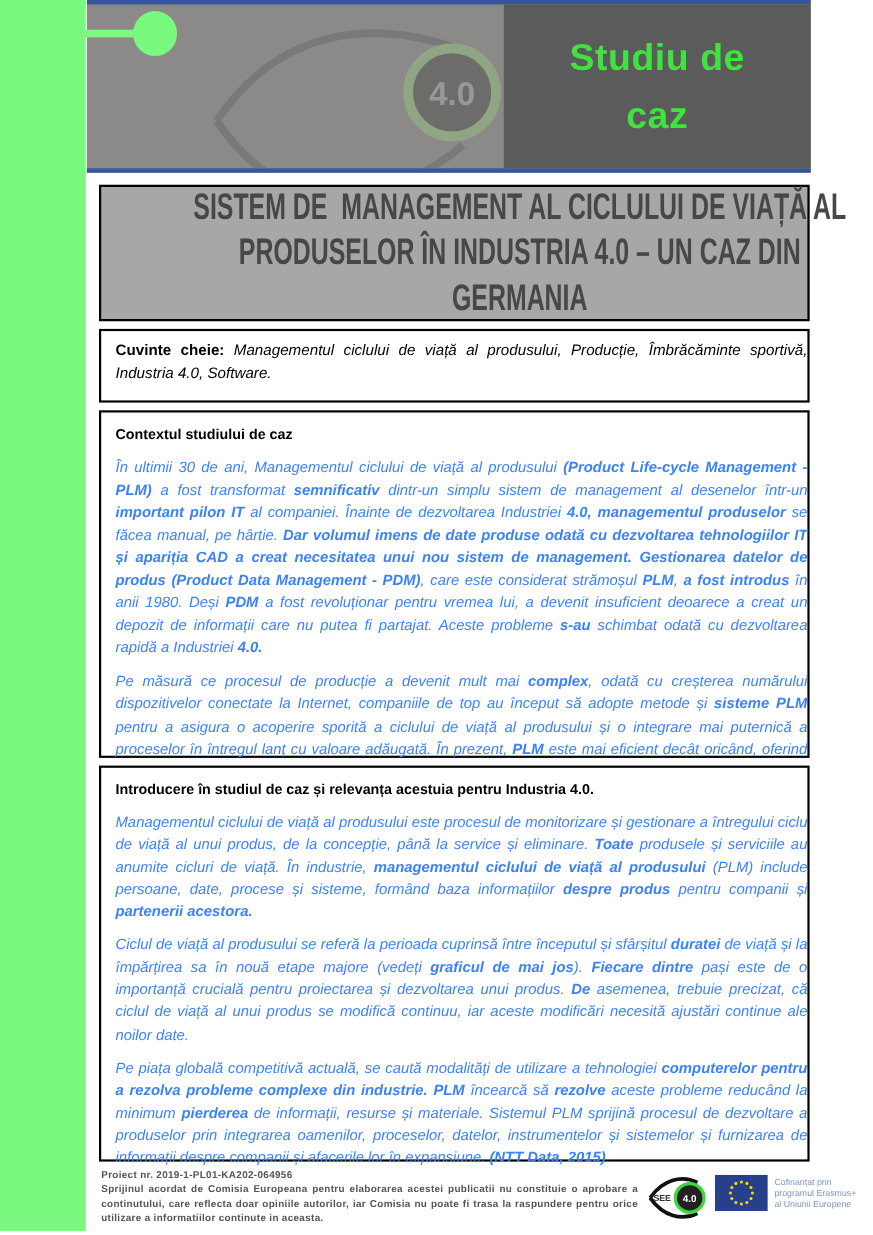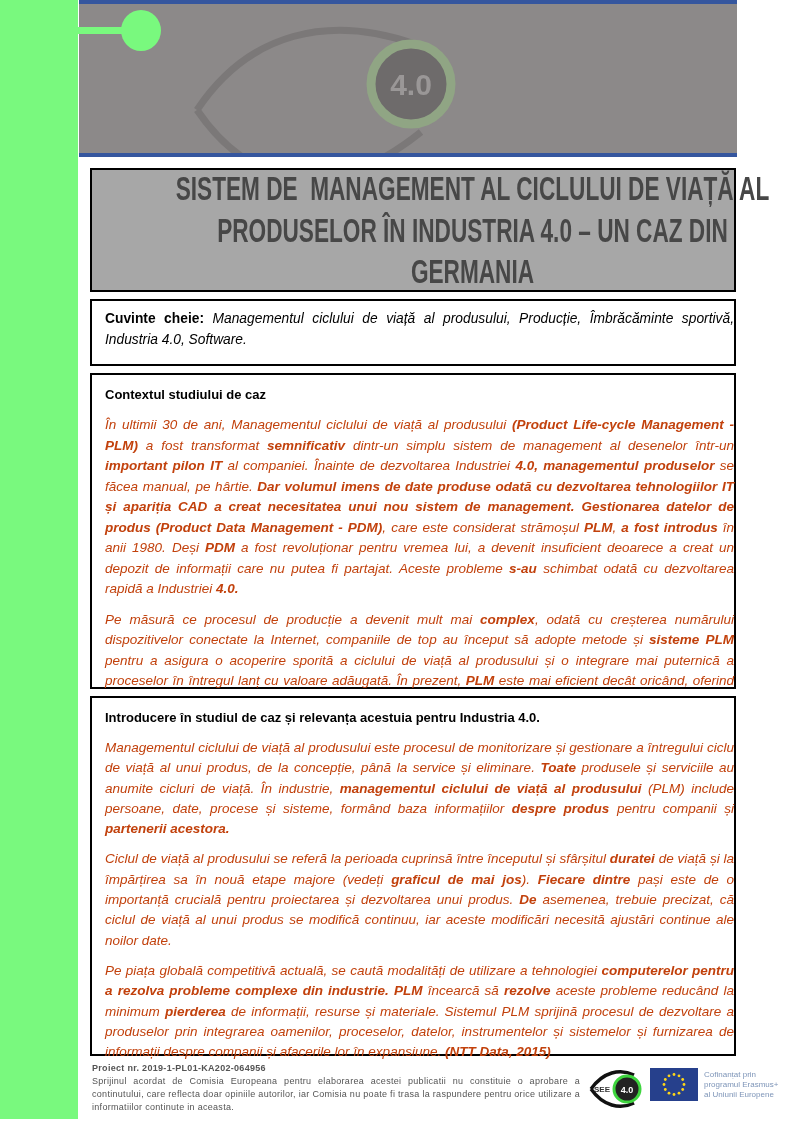--- a/index.html
+++ b/index.html
@@ -26,48 +26,52 @@
   .title-line{font-weight:bold;font-size:29px;line-height:36px;color:#474747;white-space:pre;}
 
   
   .tbox{position:absolute;left:90px;width:646px;border:2px solid #000;box-sizing:border-box;
         background:#fff;padding:8px 0 6px 13px;}
   .keywords-box{top:299px;height:67px;}
   .context-box{top:373px;height:316px;}
   .intro-box{top:696px;height:360px;}
 
   .box-heading{font-weight:bold;font-size:13px;line-height:20px;color:#000;margin:2px 0 10px 0;}
-  .para{font-style:italic;font-size:13.5px;line-height:20.5px;color:#c2410c;text-align:justify;margin:0 0 10px 0;}
+  .para{font-style:italic;font-size:13.5px;line-height:20.5px;color:#3b82f6;text-align:justify;margin:0 0 10px 0;}
   .intro-box .para{line-height:20.3px;margin:0 0 10px 0;}
   .b{font-weight:bold;}
   .kw-text{font-style:italic;font-size:13.8px;line-height:20.5px;color:#000;text-align:justify;}
   .kw-label{font-weight:bold;font-style:normal;}
 
   
   .footer{position:absolute;left:92px;top:1062px;width:500px;color:#545454;}
   .footer-project{font-size:9px;font-weight:bold;letter-spacing:0.3px;line-height:13px;}
-  .footer-disclaimer{font-size:9px;font-weight:normal;letter-spacing:0.3px;line-height:13px;text-align:justify;width:488px;}
+  .footer-disclaimer{font-size:9px;font-weight:bold;letter-spacing:0.3px;line-height:13px;text-align:justify;width:488px;}
   .see-logo{position:absolute;left:588px;top:1066px;width:56px;height:46px;}
   .eu-flag{position:absolute;left:650px;top:1068px;width:48px;height:33px;}
   .eu-text{position:absolute;left:704px;top:1070px;width:86px;font-size:8px;line-height:10px;color:#7E95B8;}
 </style>
 </head>
 <body>
 
 <div class="page">
 
   <div class="sidebar"></div>
 
   <div class="banner">
     <svg class="banner-watermark" viewBox="0 0 310 149">
       <path d="M18,106 C70,28 150,10 236,40" fill="none" stroke="#7B7878" stroke-width="7"></path>
       <path d="M18,106 C70,182 150,202 242,128" fill="none" stroke="#7B7878" stroke-width="7"></path>
       <circle cx="232" cy="80" r="40" fill="#6E6B6B" stroke="#90A584" stroke-width="9"></circle>
       <text x="232" y="91" text-anchor="middle" font-size="30" font-weight="bold" fill="#9A9797" font-family="Liberation Sans, sans-serif">4.0</text>
     </svg>
+    <div class="banner-dark">
+      <div class="banner-title-line">Studiu de</div>
+      <div class="banner-title-line">caz</div>
+    </div>
   </div>
   <div class="connector-line"></div>
   <div class="connector-dot"></div>
 
   <div class="title-box">
     <div class="title-inner">
       <div class="title-line">SISTEM DE  MANAGEMENT AL CICLULUI DE VIAȚĂ AL</div>
       <div class="title-line">PRODUSELOR ÎN INDUSTRIA 4.0 – UN CAZ DIN</div>
       <div class="title-line">GERMANIA</div>
     </div>

